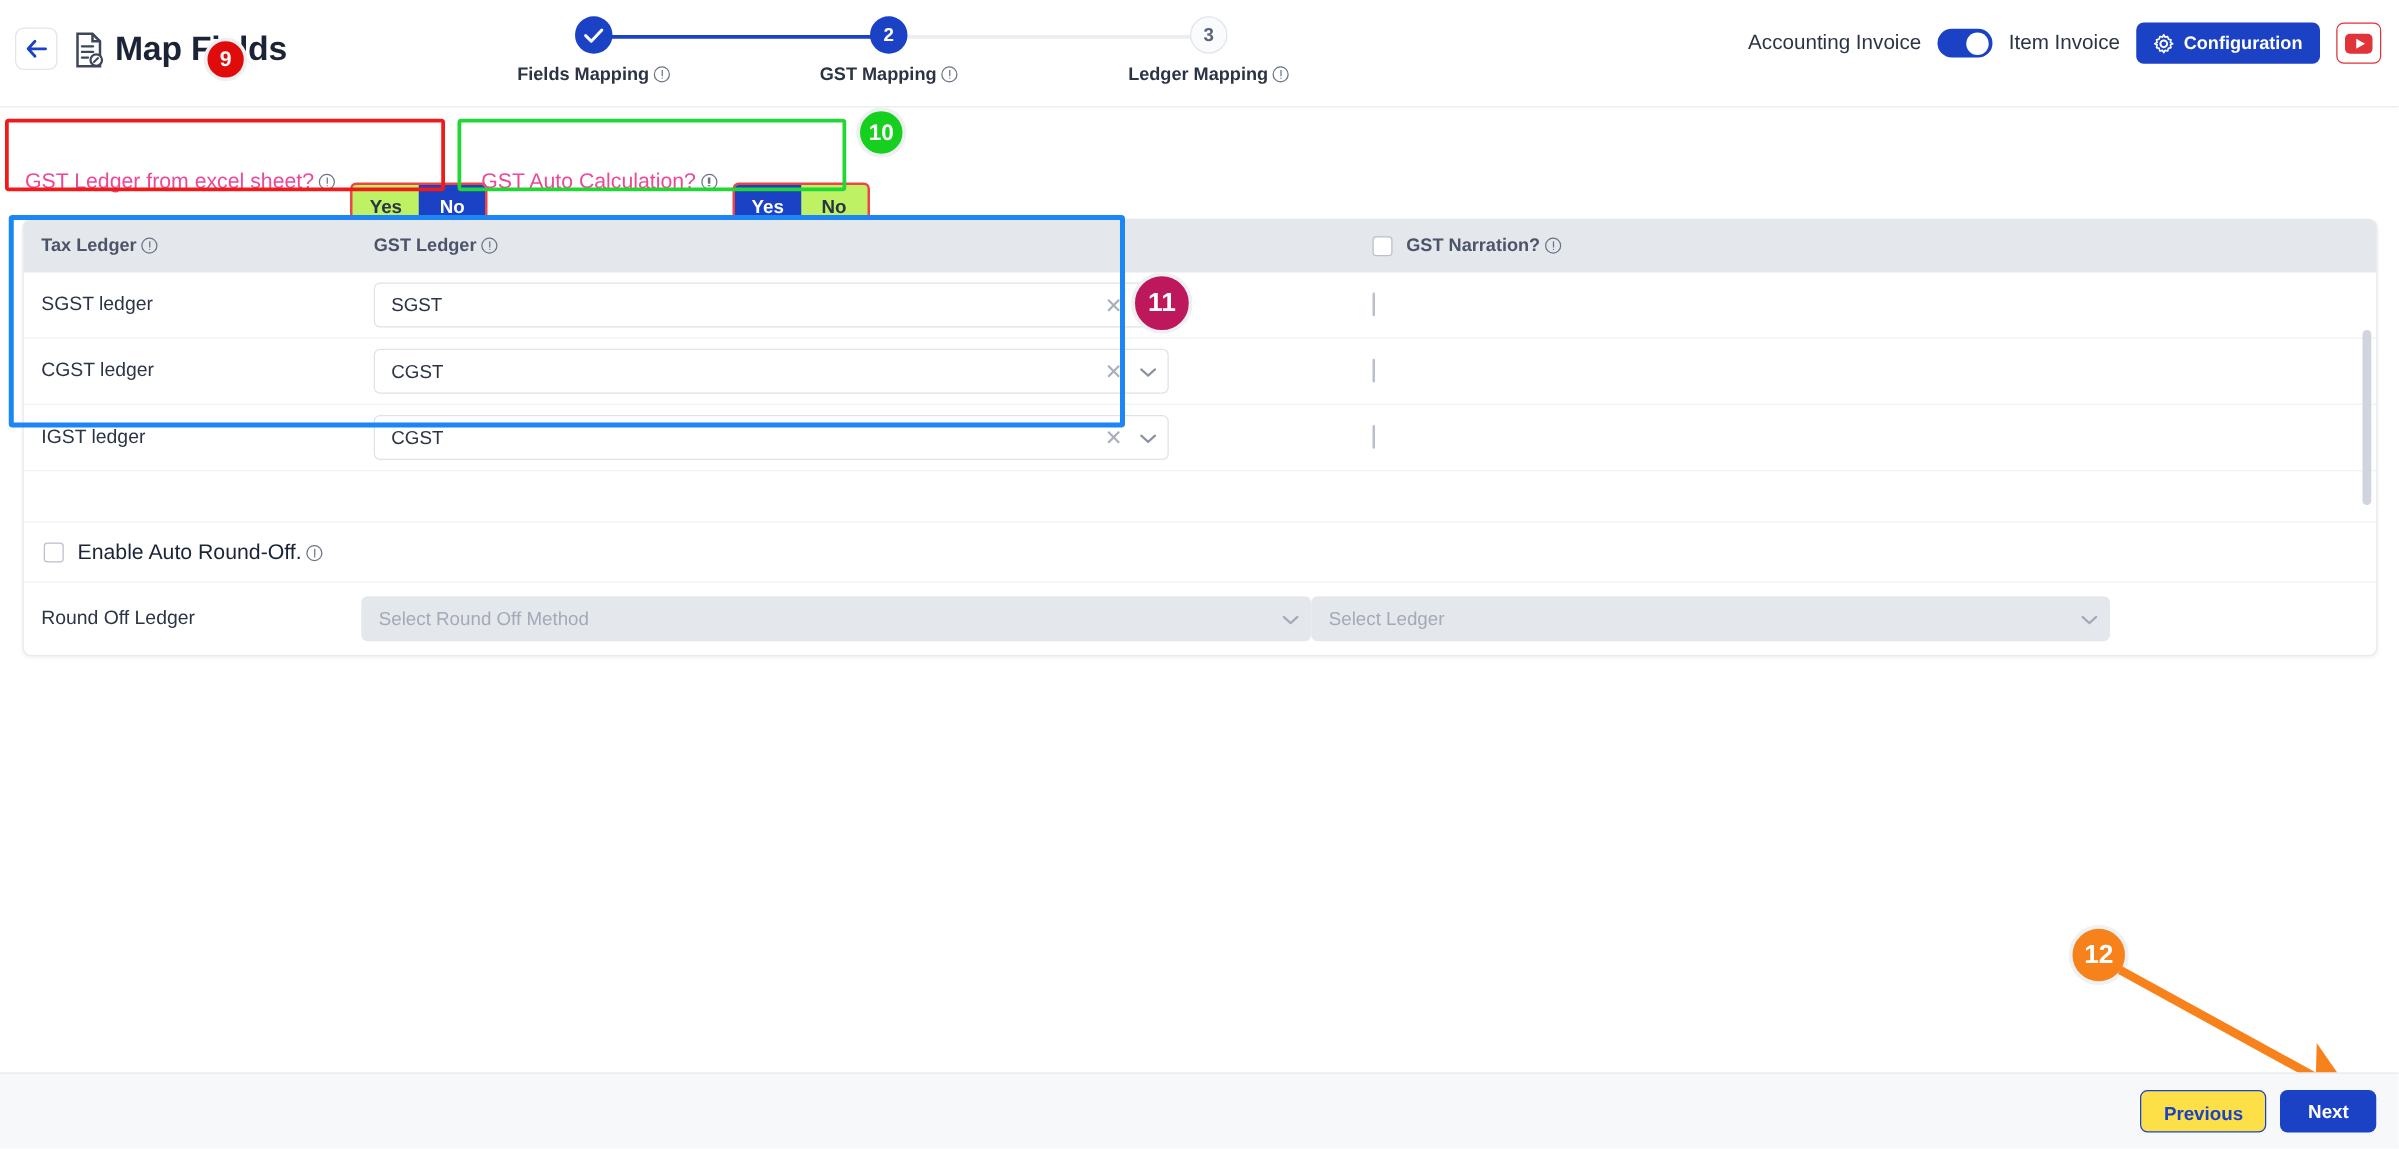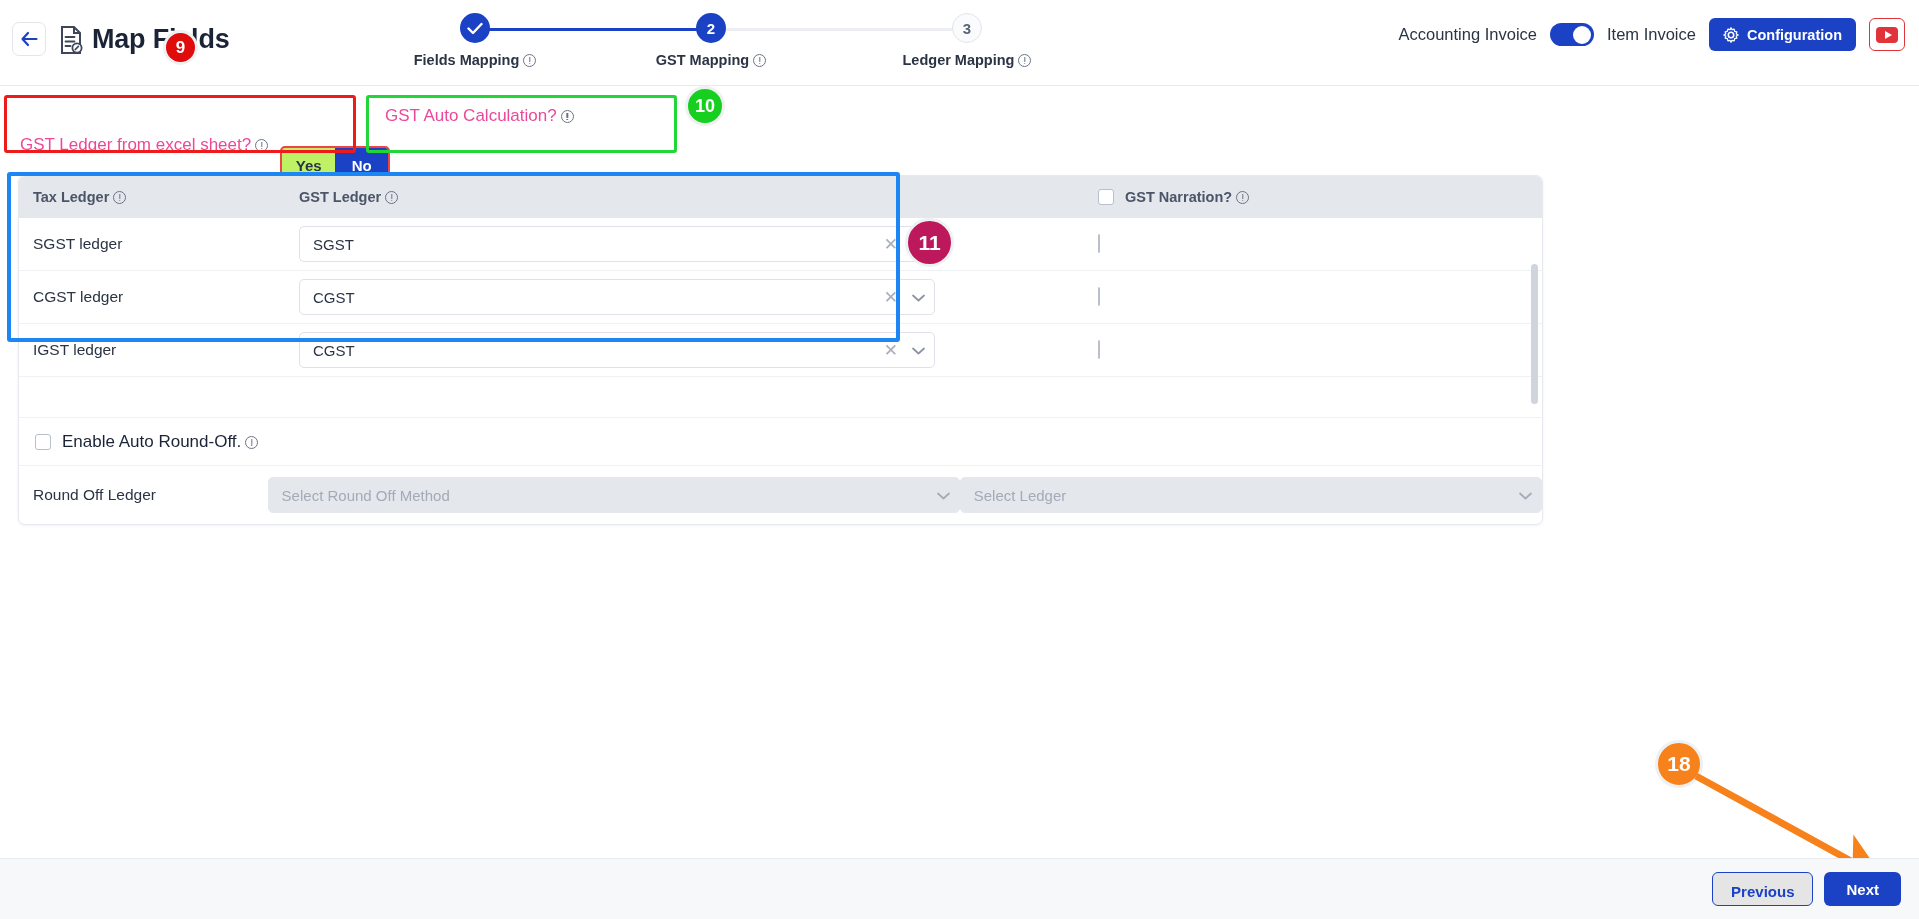--- a/index.html
+++ b/index.html
@@ -126,21 +126,21 @@
   }
   .badge-9  { left: 163px; top: 30px;  width: 35px; height: 35px; background: #e00c0c; font-size: 17px; }
   .badge-10 { left: 685px; top: 86px;  width: 40px; height: 40px; background: #16cf1f; font-size: 18px; }
   .badge-11 { left: 905px; top: 218px; width: 49px; height: 49px; background: #be185d; font-size: 21px; }
   .badge-12 { left: 1655px;top: 740px; width: 48px; height: 48px; background: #f7821b; font-size: 21px; }
 
   .arrow-12 { position: absolute; left: 1690px; top: 770px; pointer-events: none; }
 
   
   .card {
-    position: absolute; left: 18px; top: 175px; width: 1525px;
+    position: absolute; left: 18px; top: 175px; width: 1884px;
     background: #fff; border: 1px solid #e6e9ee; border-radius: 7px;
     box-shadow: 0 1px 3px rgba(20,30,60,.06);
   }
   .tbl-head {
     display: flex; align-items: center; height: 42px;
     background: #e4e7ec; border-radius: 6px 6px 0 0;
     font-size: 14.5px; font-weight: bold; color: #4b5468;
   }
   .col-tax { width: 280px; padding-left: 14px; }
   .col-gst { width: 790px; }
@@ -192,21 +192,21 @@
 
   
   .footer {
     position: absolute; left: 0; bottom: 0; width: 1919px; height: 61px;
     background: #f7f8fa; border-top: 1px solid #e8eaee;
     display: flex; align-items: center; justify-content: flex-end; gap: 11px;
     padding-right: 18px;
   }
   .btn-prev {
     height: 34px; padding: 10px 18px; border: 1.4px solid #1b41c4; border-radius: 6px;
-    background: #e5e5e5; color: #1b41c4; font-size: 15px; font-weight: bold;
+    background: #fde047; color: #1b41c4; font-size: 15px; font-weight: bold;
     font-family: "Liberation Sans", sans-serif; cursor: pointer;
   }
   .btn-next {
     height: 34px; padding: 0 22px; border: none; border-radius: 6px;
     background: #1b41c4; color: #fff; font-size: 15px; font-weight: bold;
     font-family: "Liberation Sans", sans-serif; cursor: pointer;
   }
 </style>
 </head>
 <body>
@@ -283,21 +283,21 @@
   <div class="opt-group" style="left:20px; top:20px;">
     <span class="opt-label">
       <span>GST Ledger from excel sheet?</span><span class="info-ico"></span>
     </span>
     <div class="yn">
       <div>Yes</div>
       <div class="sel">No</div>
     </div>
   </div>
 
-  <div class="opt-group" style="left:385px; top:20px;flex-direction:column;">
+  <div class="opt-group" style="left:385px; top:20px;">
     <span class="opt-label">
       <span>GST Auto Calculation?</span><span class="info-ico"></span>
     </span>
     <div class="yn">
       <div class="sel">Yes</div>
       <div>No</div>
     </div>
   </div>
 </div>
 
@@ -405,21 +405,21 @@
   </div>
 </div>
 
 <div class="ann-box ann-red"></div>
 <div class="ann-box ann-green"></div>
 <div class="ann-box ann-blue"></div>
 
 <div class="badge badge-9">9</div>
 <div class="badge badge-10">10</div>
 <div class="badge badge-11">11</div>
-<div class="badge badge-12">18</div>
+<div class="badge badge-12">12</div>
 
 <svg class="arrow-12" width="190" height="110" viewBox="0 0 190 110">
   <defs>
     <marker id="ahead" markerWidth="7" markerHeight="7" refX="3" refY="3.5" orient="auto">
       <path d="M0 0 L7 3.5 L0 7 L1.8 3.5 z" fill="#f7821b"></path>
     </marker>
   </defs>
   <line x1="6" y1="6" x2="170" y2="96" stroke="#f7821b" stroke-width="7" marker-end="url(#ahead)"></line>
 </svg>
 

